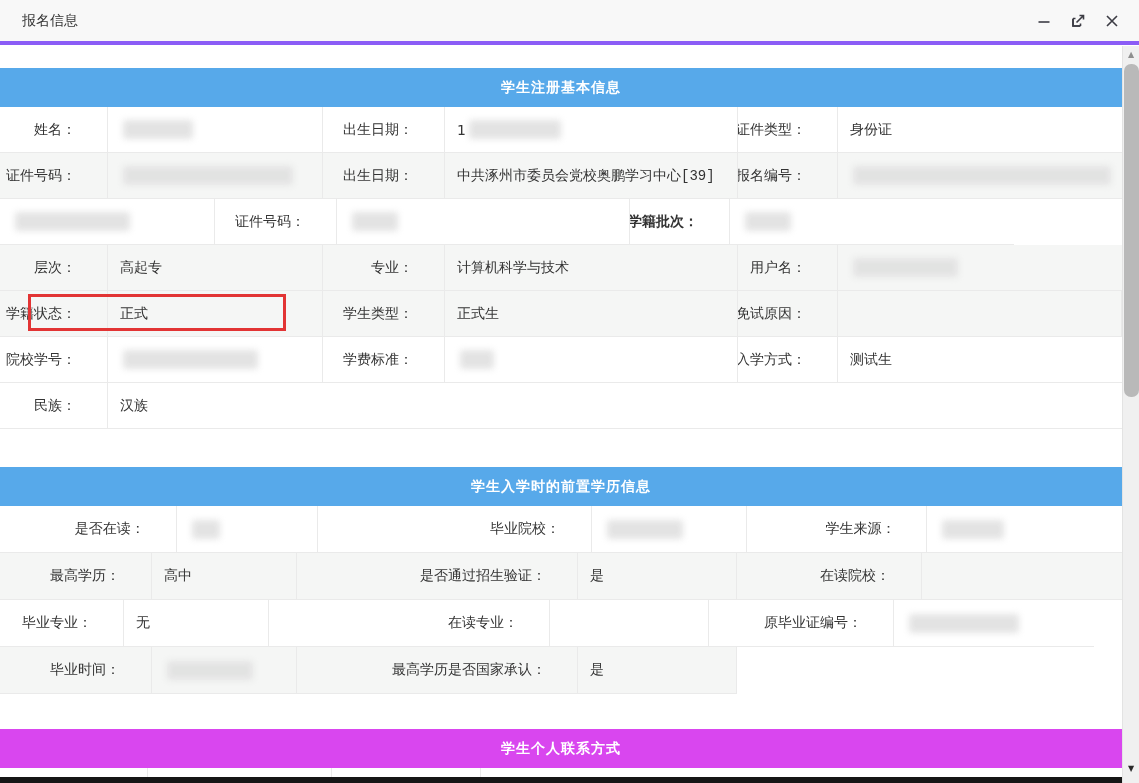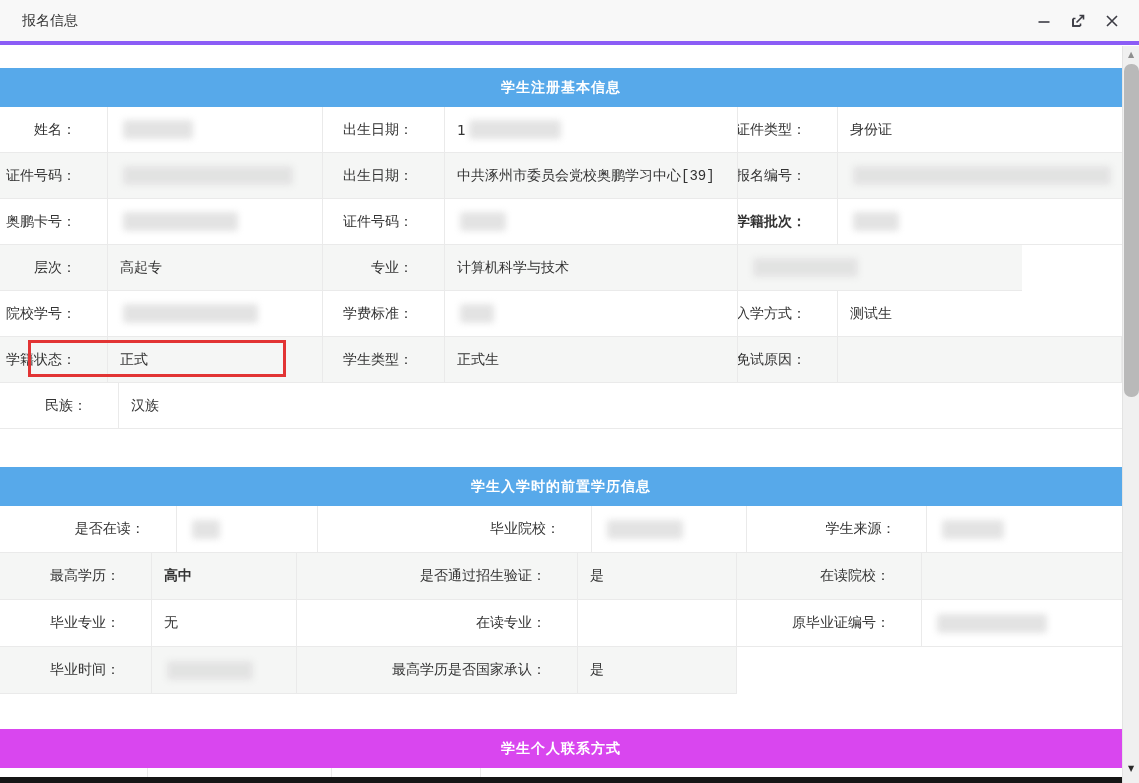--- a/index.html
+++ b/index.html
@@ -122,21 +122,20 @@
           <div class="cell label" style="width: 122px;">出生日期：</div>
           <div class="cell value" style="width: 293px; font-family: Liberation Mono, monospace;">
             <span>中共涿州市委员会党校奥鹏学习中心[39]</span>
           </div>
           <div class="cell label" style="width: 100px;">报名编号：</div>
           <div class="cell value" style="width: 284px;">
             <span class="redacted" style="width: 258px;"></span>
           </div>
         </div>
         <div class="trow">
-          <div class="cell label" style="width: 108px;">奥鹏卡号：</div>
           <div class="cell value" style="width: 215px;">
             <span class="redacted" style="width: 115px;"></span>
           </div>
           <div class="cell label" style="width: 122px;">证件号码：</div>
           <div class="cell value" style="width: 293px;">
             <span class="redacted" style="width: 46px;"></span>
           </div>
           <div class="cell label" style="width: 100px; font-weight: bold;">学籍批次：</div>
           <div class="cell value" style="width: 284px;">
             <span class="redacted" style="width: 46px;"></span>
@@ -144,53 +143,54 @@
         </div>
         <div class="trow striped">
           <div class="cell label" style="width: 108px;">层次：</div>
           <div class="cell value" style="width: 215px;">
             <span>高起专</span>
           </div>
           <div class="cell label" style="width: 122px;">专业：</div>
           <div class="cell value" style="width: 293px;">
             <span>计算机科学与技术</span>
           </div>
+          <div class="cell label" style="width: 100px;">用户名：</div>
           <div class="cell value" style="width: 284px;">
             <span class="redacted" style="width: 105px;"></span>
-          </div>
-        </div>
-        <div class="trow">
-          <div class="cell label" style="width: 108px;">院校学号：</div>
-          <div class="cell value" style="width: 215px;">
-            <span class="redacted" style="width: 135px;"></span>
-          </div>
-          <div class="cell label" style="width: 122px;">学费标准：</div>
-          <div class="cell value" style="width: 293px;">
-            <span class="redacted" style="width: 34px;"></span>
-          </div>
-          <div class="cell label" style="width: 100px;">入学方式：</div>
-          <div class="cell value" style="width: 284px;">
-            <span>测试生</span>
           </div>
         </div>
         <div class="trow striped">
           <div class="cell label" style="width: 108px;">学籍状态：</div>
           <div class="cell value" style="width: 215px;">
             <span>正式</span>
           </div>
           <div class="cell label" style="width: 122px;">学生类型：</div>
           <div class="cell value" style="width: 293px;">
             <span>正式生</span>
           </div>
           <div class="cell label" style="width: 100px;">免试原因：</div>
           <div class="cell value" style="width: 284px;"></div>
           <div class="red-box" style="border-color: rgb(226, 52, 52);"></div>
         </div>
         <div class="trow">
-          <div class="cell label" style="width: 119px;">民族：</div>
+          <div class="cell label" style="width: 108px;">院校学号：</div>
+          <div class="cell value" style="width: 215px;">
+            <span class="redacted" style="width: 135px;"></span>
+          </div>
+          <div class="cell label" style="width: 122px;">学费标准：</div>
+          <div class="cell value" style="width: 293px;">
+            <span class="redacted" style="width: 34px;"></span>
+          </div>
+          <div class="cell label" style="width: 100px;">入学方式：</div>
+          <div class="cell value" style="width: 284px;">
+            <span>测试生</span>
+          </div>
+        </div>
+        <div class="trow">
+          <div class="cell label" style="width: 108px;">民族：</div>
           <div class="cell value" style="flex: 1 1 0%;">
             <span>汉族</span>
           </div>
         </div>
       </div>
 
     <div class="sec-header mt2" style="background: rgb(87, 169, 234);">学生入学时的前置学历信息</div>
     <div class="table" data-table="1">
         <div class="trow">
           <div class="cell label" style="width: 181px;">是否在读：</div>
@@ -201,32 +201,32 @@
           <div class="cell value" style="width: 159px;">
             <span class="redacted" style="width: 76px;"></span>
           </div>
           <div class="cell label" style="width: 185px;">学生来源：</div>
           <div class="cell value" style="width: 200px;">
             <span class="redacted" style="width: 62px;"></span>
           </div>
         </div>
         <div class="trow striped">
           <div class="cell label" style="width: 152px;">最高学历：</div>
-          <div class="cell value" style="width: 145px; font-weight: bold;">
+          <div class="cell value" style="width: 145px;">
             <span>高中</span>
           </div>
           <div class="cell label" style="width: 281px;">是否通过招生验证：</div>
           <div class="cell value" style="width: 159px;">
             <span>是</span>
           </div>
           <div class="cell label" style="width: 185px;">在读院校：</div>
           <div class="cell value" style="width: 200px;"></div>
         </div>
         <div class="trow">
-          <div class="cell label" style="width: 152px;">毕业专业：</div>
+          <div class="cell label" style="width: 124px;">毕业专业：</div>
           <div class="cell value" style="width: 145px;">
             <span>无</span>
           </div>
           <div class="cell label" style="width: 281px;">在读专业：</div>
           <div class="cell value" style="width: 159px;"></div>
           <div class="cell label" style="width: 185px;">原毕业证编号：</div>
           <div class="cell value" style="width: 200px;">
             <span class="redacted" style="width: 110px;"></span>
           </div>
         </div>

